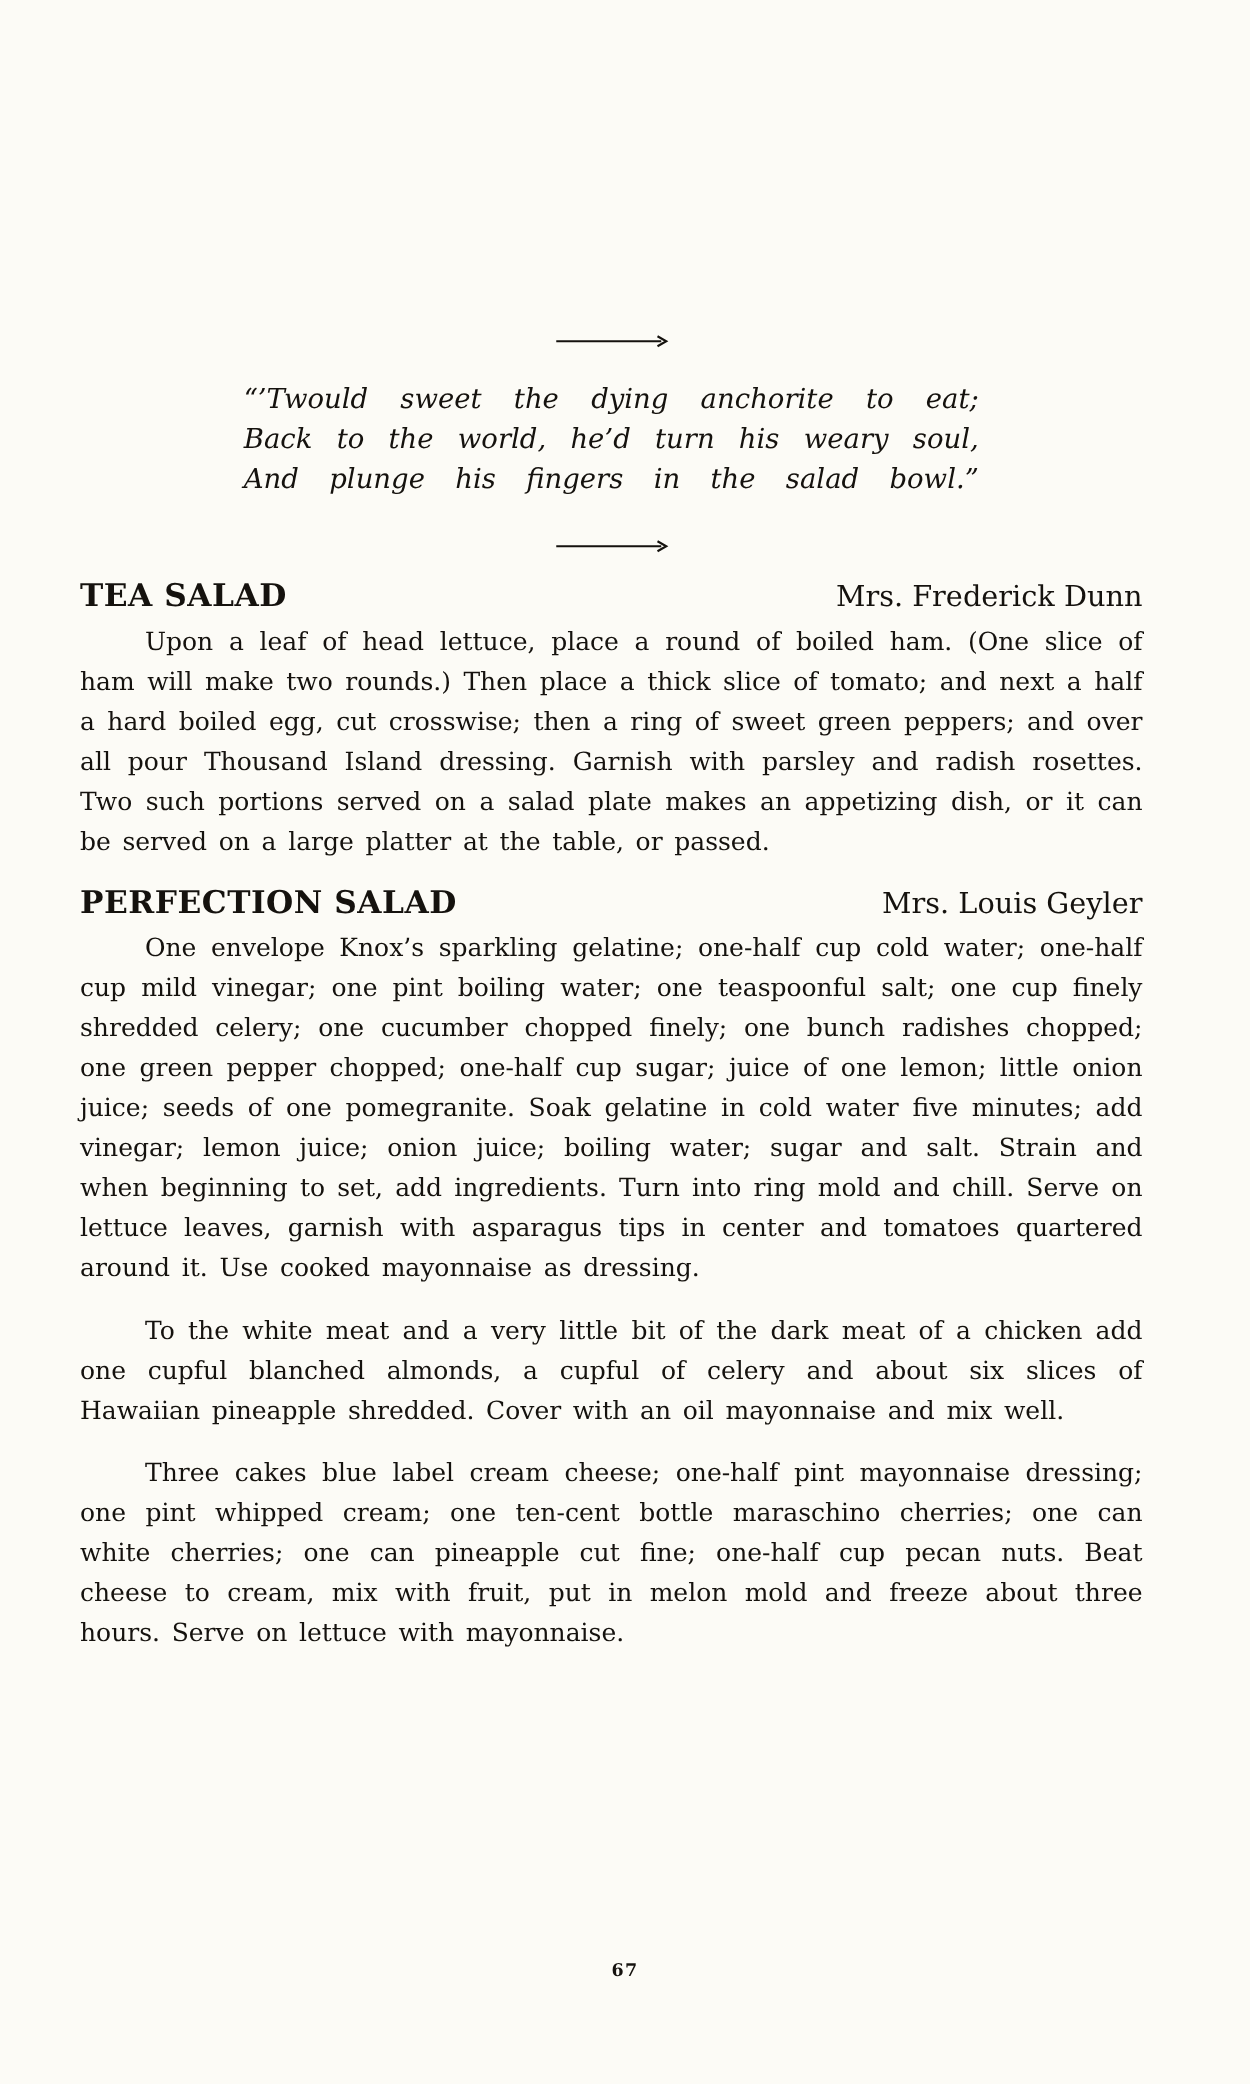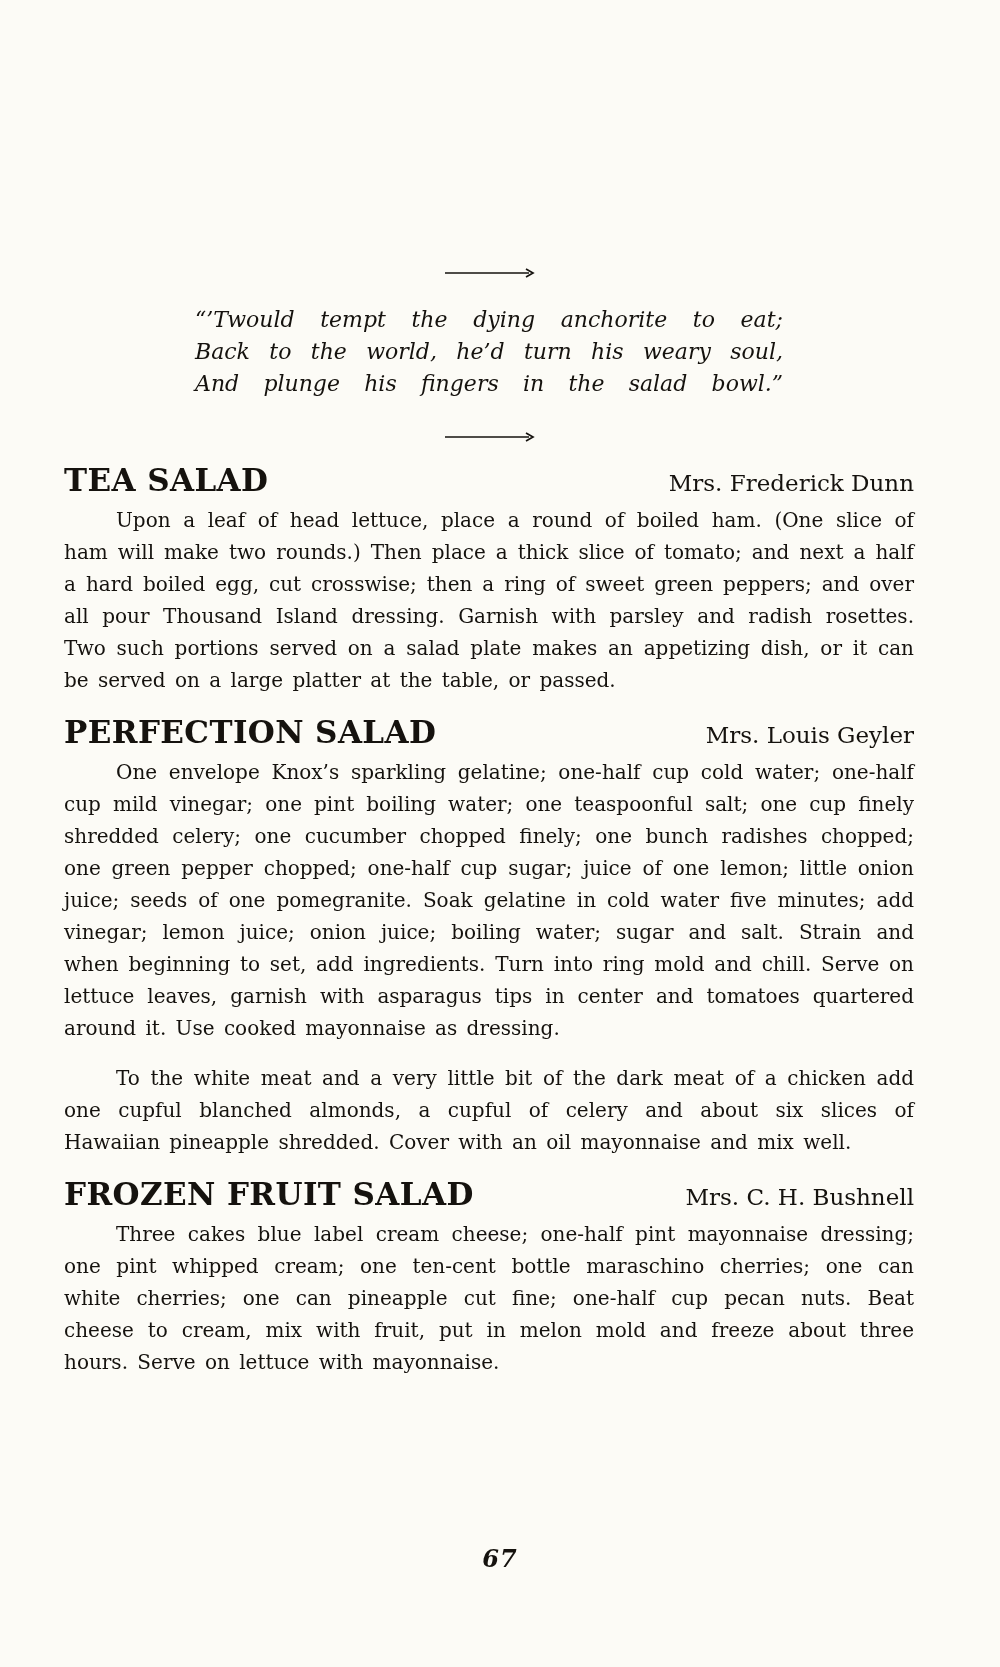--- a/index.html
+++ b/index.html
@@ -43,63 +43,62 @@
     text-align-last: justify;
   }
   .recipe { margin-top: 18px; }
   .recipe-head {
     display: flex;
     justify-content: space-between;
     align-items: baseline;
   }
   .recipe-title {
     font-weight: bold;
-    font-size: 31px;
+    font-size: 25px;
     letter-spacing: 0.4px;
   }
   .recipe-contrib {
     font-size: 23px;
   }
   .recipe-body {
     margin: 6px 0 0;
     font-size: 20px;
     line-height: 32px;
     text-align: justify;
     text-indent: 52px;
     word-spacing: 3px;
   }
   .page-number {
     position: absolute;
-    bottom: 94px;
+    bottom: 82px;
     left: 0;
     right: 0;
     text-align: center;
     font-weight: bold;
-    font-size: 24px;
+    font-size: 14px;
     letter-spacing: 1px;
-    font-style: italic;
   }
 </style>
 </head>
 <body>
 
 <div class="content">
 
 
   <div class="divider top">
     <span>
       <svg width="92" height="14" viewBox="0 0 92 14">
         <line x1="2" y1="7" x2="86" y2="7" stroke="#15120e" stroke-width="1.7"></line>
         <path d="M83 3 L90 7 L83 11" fill="none" stroke="#15120e" stroke-width="1.7"></path>
       </svg>
     </span>
   </div>
 
   <div class="quote">
-    <div class="quote-line">“’Twould tempt the dying anchorite to eat;</div>
+    <div class="quote-line">“’Twould sweet the dying anchorite to eat;</div>
     <div class="quote-line">Back to the world, he’d turn his weary soul,</div>
     <div class="quote-line">And plunge his fingers in the salad bowl.”</div>
   </div>
 
   <div class="divider bottom">
     <span>
       <svg width="92" height="14" viewBox="0 0 92 14">
         <line x1="2" y1="7" x2="86" y2="7" stroke="#15120e" stroke-width="1.7"></line>
         <path d="M83 3 L90 7 L83 11" fill="none" stroke="#15120e" stroke-width="1.7"></path>
       </svg>
@@ -120,22 +119,18 @@
       <span class="recipe-contrib">Mrs. Louis Geyler</span>
     </div>
     <p class="recipe-body">One envelope Knox’s sparkling gelatine; one-half cup cold water; one-half cup mild vinegar; one pint boiling water; one teaspoonful salt; one cup finely shredded celery; one cucumber chopped finely; one bunch radishes chopped; one green pepper chopped; one-half cup sugar; juice of one lemon; little onion juice; seeds of one pomegranite. Soak gelatine in cold water five minutes; add vinegar; lemon juice; onion juice; boiling water; sugar and salt. Strain and when beginning to set, add ingredients. Turn into ring mold and chill. Serve on lettuce leaves, garnish with asparagus tips in center and tomatoes quartered around it. Use cooked mayonnaise as dressing.</p>
   </div>
 
   <div class="recipe">
     <p class="recipe-body">To the white meat and a very little bit of the dark meat of a chicken add one cupful blanched almonds, a cupful of celery and about six slices of Hawaiian pineapple shredded. Cover with an oil mayonnaise and mix well.</p>
   </div>
 
   <div class="recipe">
-    <div class="recipe-head">
-      <span class="recipe-title">FROZEN FRUIT SALAD</span>
-      <span class="recipe-contrib">Mrs. C. H. Bushnell</span>
-    </div>
     <p class="recipe-body">Three cakes blue label cream cheese; one-half pint mayonnaise dressing; one pint whipped cream; one ten-cent bottle maraschino cherries; one can white cherries; one can pineapple cut fine; one-half cup pecan nuts. Beat cheese to cream, mix with fruit, put in melon mold and freeze about three hours. Serve on lettuce with mayonnaise.</p>
   </div>
 
 </div>
 
 <div class="page-number">67</div>
 
 </body></html>

